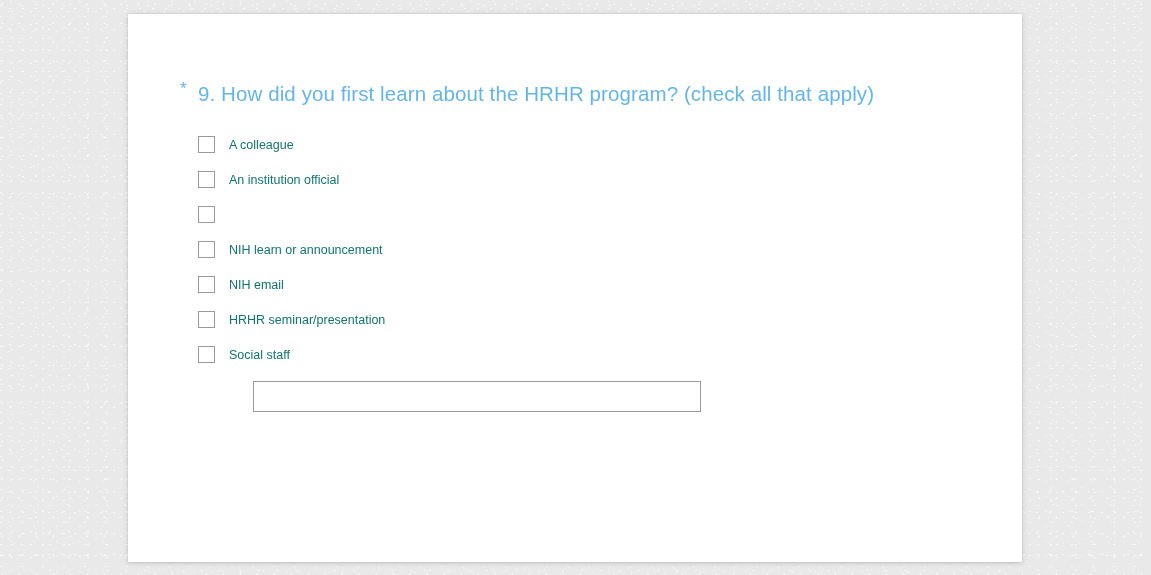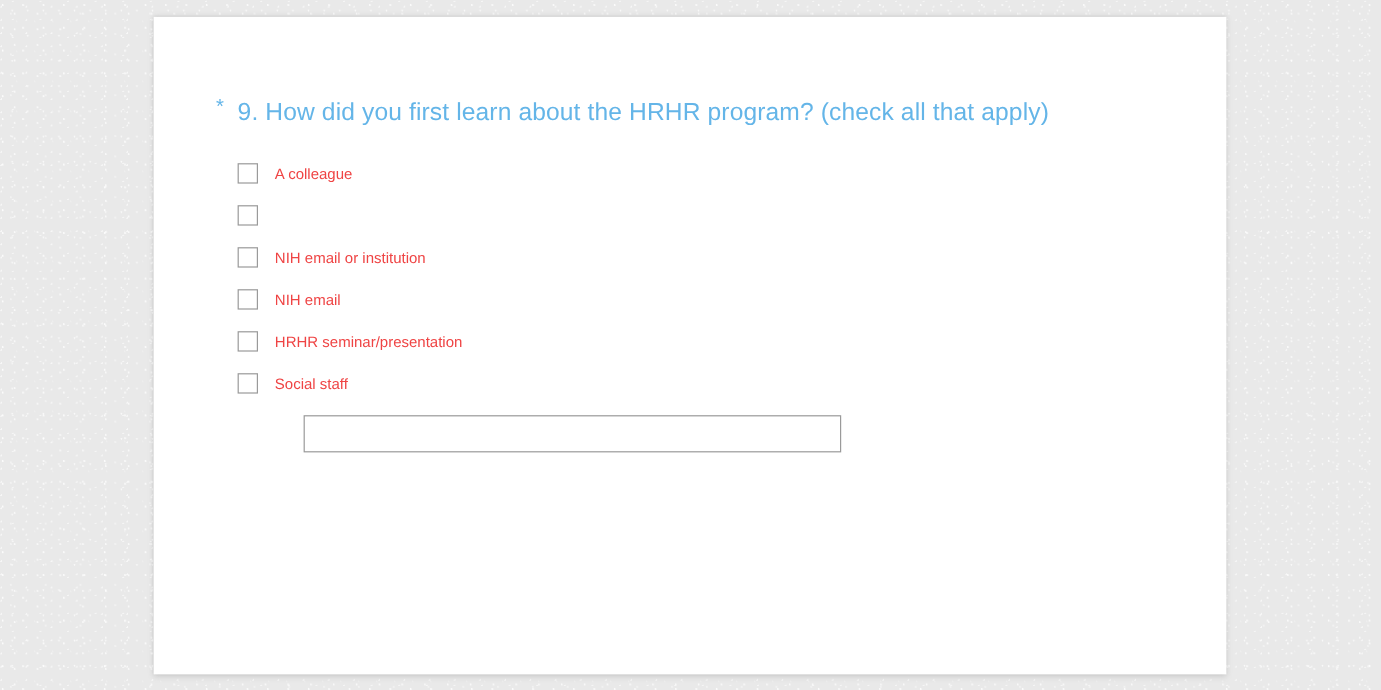--- a/index.html
+++ b/index.html
@@ -83,21 +83,21 @@
     height: 17px;
     min-width: 17px;
     border: 1px solid #9a9a9a;
     background: #ffffff;
     box-sizing: border-box;
     display: inline-block;
   }
 
   .option-label {
     margin-left: 14px;
-    color: #ef4444;
+    color: #0f766e;
     font-size: 12.5px;
     line-height: 16px;
     white-space: nowrap;
   }
 
   .other-input-wrap {
     padding-left: 55px;
     margin-top: 9px;
   }
 
@@ -129,28 +129,32 @@
         <span>9. How did you first learn about the HRHR program? (check all that apply)</span>
       </div>
 
       <div class="options-list">
 
         <div class="option-row">
           <span class="checkbox-box"></span>
           <span class="option-label">A colleague</span>
         </div>
 
+        <div class="option-row">
+          <span class="checkbox-box"></span>
+          <span class="option-label">An institution official</span>
+        </div>
 
         <div class="option-row">
           <span class="checkbox-box"></span>
         </div>
 
         <div class="option-row">
           <span class="checkbox-box"></span>
-          <span class="option-label">NIH email or institution</span>
+          <span class="option-label">NIH learn or announcement</span>
         </div>
 
         <div class="option-row">
           <span class="checkbox-box"></span>
           <span class="option-label">NIH email</span>
         </div>
 
 
         <div class="option-row">
           <span class="checkbox-box"></span>

